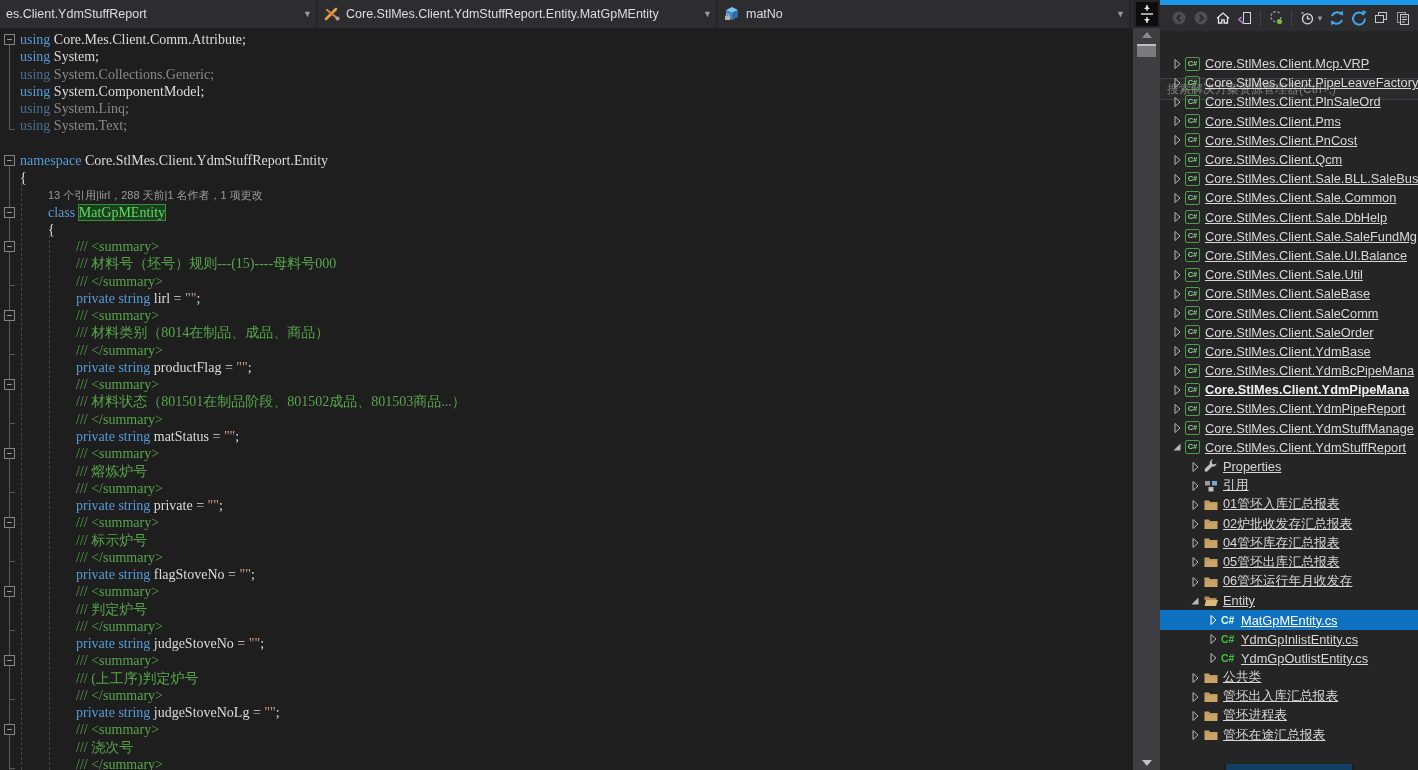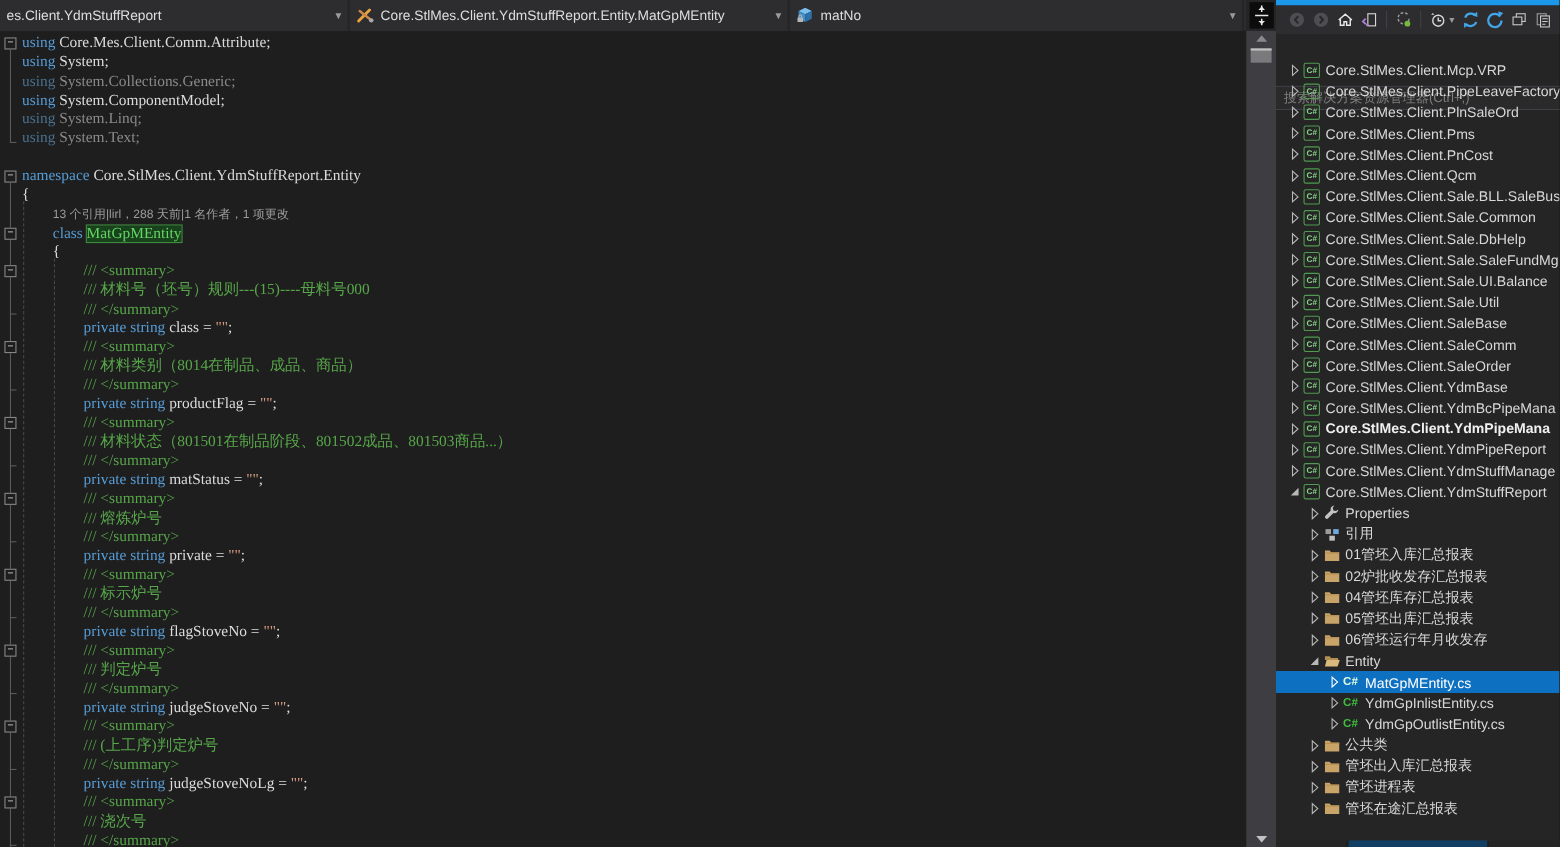--- a/index.html
+++ b/index.html
@@ -56,21 +56,21 @@
 
   .se-search { position:absolute; left:0; top:31px; width:258px; height:22px; background:#2A2A2B;
                border-top:1px solid #3F3F46; border-bottom:1px solid #3F3F46;
                color:#7F7F7F; font-size:12px; line-height:21px; padding-left:7px; cursor:text;margin-top:47px; }
 
   .tree { position:absolute; left:0; top:54px; width:258px; height:710px; overflow:hidden; }
   .trow { display:flex; align-items:center; height:19.2px; cursor:pointer; }
   .trow.sel { background:#0E70C1; }
   .trow .arr { width:15px; height:16px; flex:0 0 auto; display:flex; align-items:center; justify-content:center; }
   .trow .tico { width:18px; height:16px; flex:0 0 auto; display:flex; align-items:center; justify-content:flex-start; }
-  .trow .tlbl { color:#D8D8D8; font-size:12.8px; white-space:nowrap; margin-left:2px; }
+  .trow .tlbl { color:#D8D8D8; font-size:12.8px; white-space:nowrap; margin-left:2px;text-decoration:underline; }
   .trow.bold .tlbl { font-weight:bold; color:#F0F0F0; }
   .trow.sel .tlbl { color:#FFFFFF; }
   .csproj { width:15px; height:14px; border:1px solid #4F9B4F; border-radius:2px; color:#8BD48B;
             font-size:7.5px; line-height:12px; text-align:center; font-weight:bold; }
   .csfile { color:#3FBF3F; font-weight:bold; font-size:10.5px; line-height:14px; }
   .trow.sel .csfile { color:#DFFFDF; }
 
   .bottom-strip { position:absolute; left:0; top:764px; width:258px; height:6px; background:#2D2D30; display:flex; }
   .bs-a { width:66px; height:6px; background:#252526; border-right:2px solid #1E1E1E; }
   .bs-b { width:128px; height:6px; background:#123E63; border-right:2px solid #1E1E1E; }
@@ -140,21 +140,21 @@
       <div class="code-line" style="top: 89.3px; padding-left: 20px;"><span class="tk-kf">using</span><span class="tk-nf"> System.Text;</span></div>
       <div class="code-line" style="top: 106.56px; padding-left: 20px;"></div>
       <div class="code-line" style="top: 123.82px; padding-left: 20px;"><span class="tk-k">namespace</span><span class="tk-n"> Core.StlMes.Client.YdmStuffReport.Entity</span></div>
       <div class="code-line" style="top: 141.08px; padding-left: 20px;"><span class="tk-n">{</span></div>
       <div class="code-line" style="top: 158.34px; padding-left: 48px;"><span class="tk-lens">13 个引用|lirl，288 天前|1 名作者，1 项更改</span></div>
       <div class="code-line" style="top: 175.6px; padding-left: 48px;"><span class="tk-k">class</span><span class="tk-n"> </span><span class="tk-hl">MatGpMEntity</span></div>
       <div class="code-line" style="top: 192.86px; padding-left: 48px;"><span class="tk-n">{</span></div>
       <div class="code-line" style="top: 210.12px; padding-left: 76px;"><span class="tk-c">/// &lt;summary&gt;</span></div>
       <div class="code-line" style="top: 227.38px; padding-left: 76px;"><span class="tk-c">/// 材料号（坯号）规则---(15)----母料号000</span></div>
       <div class="code-line" style="top: 244.64px; padding-left: 76px;"><span class="tk-c">/// &lt;/summary&gt;</span></div>
-      <div class="code-line" style="top: 261.9px; padding-left: 76px;"><span class="tk-k">private</span><span class="tk-n"> </span><span class="tk-k">string</span><span class="tk-n"> class = </span><span class="tk-s">""</span><span class="tk-n">;</span></div>
+      <div class="code-line" style="top: 261.9px; padding-left: 76px;"><span class="tk-k">private</span><span class="tk-n"> </span><span class="tk-k">string</span><span class="tk-n"> lirl = </span><span class="tk-s">""</span><span class="tk-n">;</span></div>
       <div class="code-line" style="top: 279.16px; padding-left: 76px;"><span class="tk-c">/// &lt;summary&gt;</span></div>
       <div class="code-line" style="top: 296.42px; padding-left: 76px;"><span class="tk-c">/// 材料类别（8014在制品、成品、商品）</span></div>
       <div class="code-line" style="top: 313.68px; padding-left: 76px;"><span class="tk-c">/// &lt;/summary&gt;</span></div>
       <div class="code-line" style="top: 330.94px; padding-left: 76px;"><span class="tk-k">private</span><span class="tk-n"> </span><span class="tk-k">string</span><span class="tk-n"> productFlag = </span><span class="tk-s">""</span><span class="tk-n">;</span></div>
       <div class="code-line" style="top: 348.2px; padding-left: 76px;"><span class="tk-c">/// &lt;summary&gt;</span></div>
       <div class="code-line" style="top: 365.46px; padding-left: 76px;"><span class="tk-c">/// 材料状态（801501在制品阶段、801502成品、801503商品...）</span></div>
       <div class="code-line" style="top: 382.72px; padding-left: 76px;"><span class="tk-c">/// &lt;/summary&gt;</span></div>
       <div class="code-line" style="top: 399.98px; padding-left: 76px;"><span class="tk-k">private</span><span class="tk-n"> </span><span class="tk-k">string</span><span class="tk-n"> matStatus = </span><span class="tk-s">""</span><span class="tk-n">;</span></div>
       <div class="code-line" style="top: 417.24px; padding-left: 76px;"><span class="tk-c">/// &lt;summary&gt;</span></div>
       <div class="code-line" style="top: 434.5px; padding-left: 76px;"><span class="tk-c">/// 熔炼炉号</span></div>

